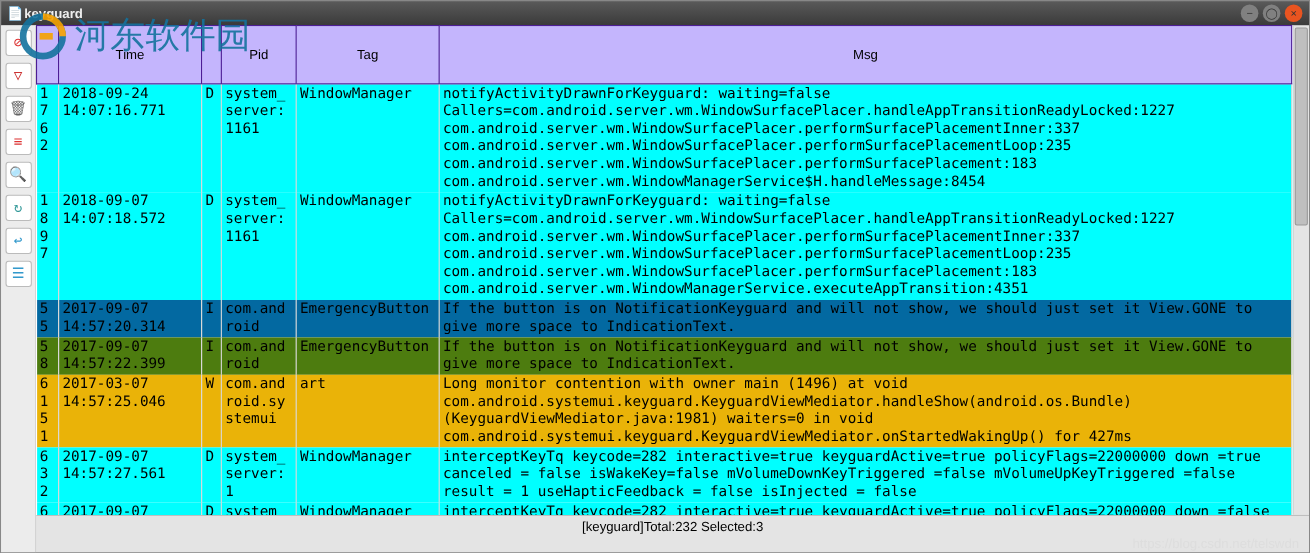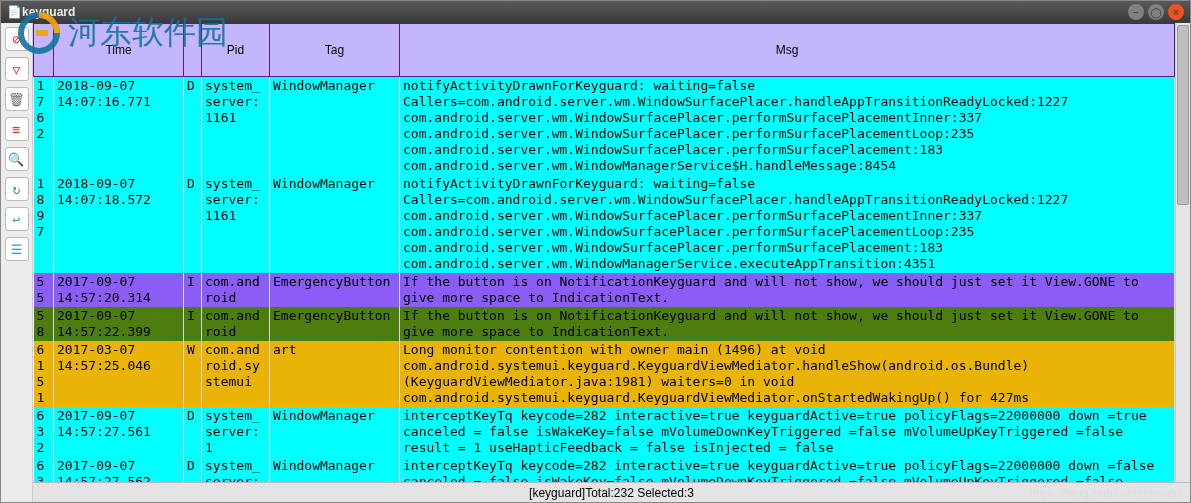--- a/index.html
+++ b/index.html
@@ -14,25 +14,25 @@
   .winbtn.close { background:#e95420;}
   .body { flex:1; display:flex; overflow:hidden; }
   .toolbar { width:32px; background:#ececec; border-right:1px solid #ccc; display:flex; flex-direction:column; align-items:center; padding-top:4px; gap:6px;}
   .tbtn { width:24px;height:24px;border:1px solid #bbb;border-radius:3px;background:#fff;display:flex;align-items:center;justify-content:center;cursor:pointer;font-size:13px;}
   .main { flex:1; display:flex; flex-direction:column; overflow:hidden;}
   .table-wrap { flex:1; overflow:auto; background:#fff;}
   table { border-collapse:collapse; width:100%; table-layout:fixed;}
   th { background:#c4b5fd; border:1px solid #4c1d95; font-weight:normal; font-family:sans-serif; font-size:12px; padding:19px 4px; text-align:center;}
   td { border-right:1px solid #d8d8d8; padding:1px 3px; vertical-align:top; word-wrap:break-word; line-height:16px;}
   tr.level-D { background:#00ffff;}
-  tr.level-I.sel { background:#8b5cf6;margin-top:36px;}
+  tr.level-I.sel { background:#0369a1;margin-top:36px;}
   tr.level-I { background:#4d7c0f;}
   tr.level-W { background:#eab308;}
   tr.row td {}
-  .statusbar { height:20px; background:#e4e4e4; border-top:1px solid #bbb; font-family:sans-serif; font-size:12px; text-align:center; line-height:20px;}
+  .statusbar { height:34px; background:#e4e4e4; border-top:1px solid #bbb; font-family:sans-serif; font-size:12px; text-align:center; line-height:20px;}
   .scrollbar-v { width:15px; background:#e4e4e4; border-left:1px solid #ccc; position:relative;}
   .thumb{position:absolute;left:1px;right:1px;top:2px;height:180px;background:#bfbfbf;border:1px solid #999;border-radius:2px;}
   .content { flex:1; display:flex; overflow:hidden;}
   .watermark { position:absolute; top:10px; left:16px; font-family:"SimHei",sans-serif; font-size:32px; color:#14739e; display:flex; align-items:center; pointer-events:none; z-index:50; opacity:0.9;}
   .watermark svg{margin-right:6px;}
   .wm2 { position:absolute; bottom:2px; right:10px; color:#ddd; font-size:12px; font-family:sans-serif; pointer-events:none; z-index:50;}
   th.col-idx{width:20px;} th.col-time{width:130px;} th.col-lvl{width:18px;} th.col-pid{width:68px;text-align:center;} th.col-tag{width:130px;} th.col-msg{}
 </style>
 </head>
 <body>
@@ -68,21 +68,21 @@
                   <th class="col-time">Time</th>
                   <th class="col-lvl"></th>
                   <th class="col-pid">Pid</th>
                   <th class="col-tag">Tag</th>
                   <th class="col-msg">Msg</th>
                 </tr>
               </thead>
             <tbody id="tbody">
                 <tr class="row level-D">
                   <td class="col-idx">1762</td>
-                  <td class="col-time">2018-09-07 14:07:16.771</td>
+                  <td class="col-time">2018-09-24 14:07:16.771</td>
                   <td class="col-lvl">D</td>
                   <td class="col-pid">system_server:1161</td>
                   <td class="col-tag">WindowManager</td>
                   <td class="col-msg">notifyActivityDrawnForKeyguard: waiting=false Callers=com.android.server.wm.WindowSurfacePlacer.handleAppTransitionReadyLocked:1227 com.android.server.wm.WindowSurfacePlacer.performSurfacePlacementInner:337 com.android.server.wm.WindowSurfacePlacer.performSurfacePlacementLoop:235 com.android.server.wm.WindowSurfacePlacer.performSurfacePlacement:183 com.android.server.wm.WindowManagerService$H.handleMessage:8454</td>
                 </tr>
                 <tr class="row level-D">
                   <td class="col-idx">1897</td>
                   <td class="col-time">2018-09-07 14:07:18.572</td>
                   <td class="col-lvl">D</td>
                   <td class="col-pid">system_server:1161</td>

